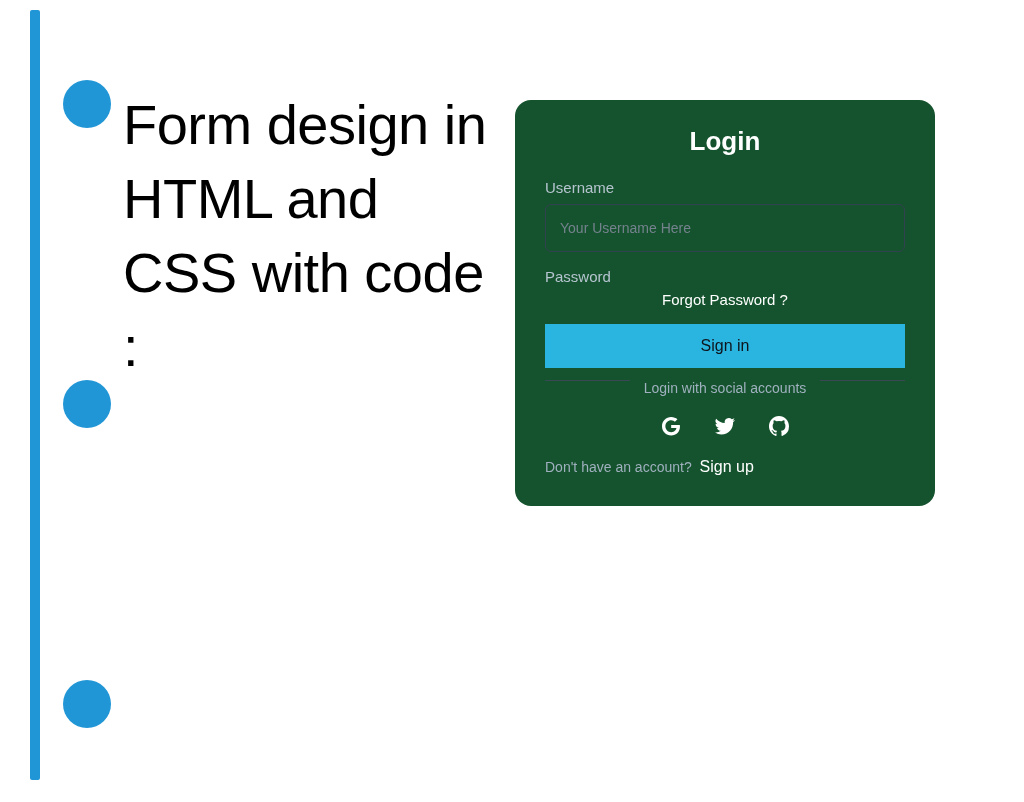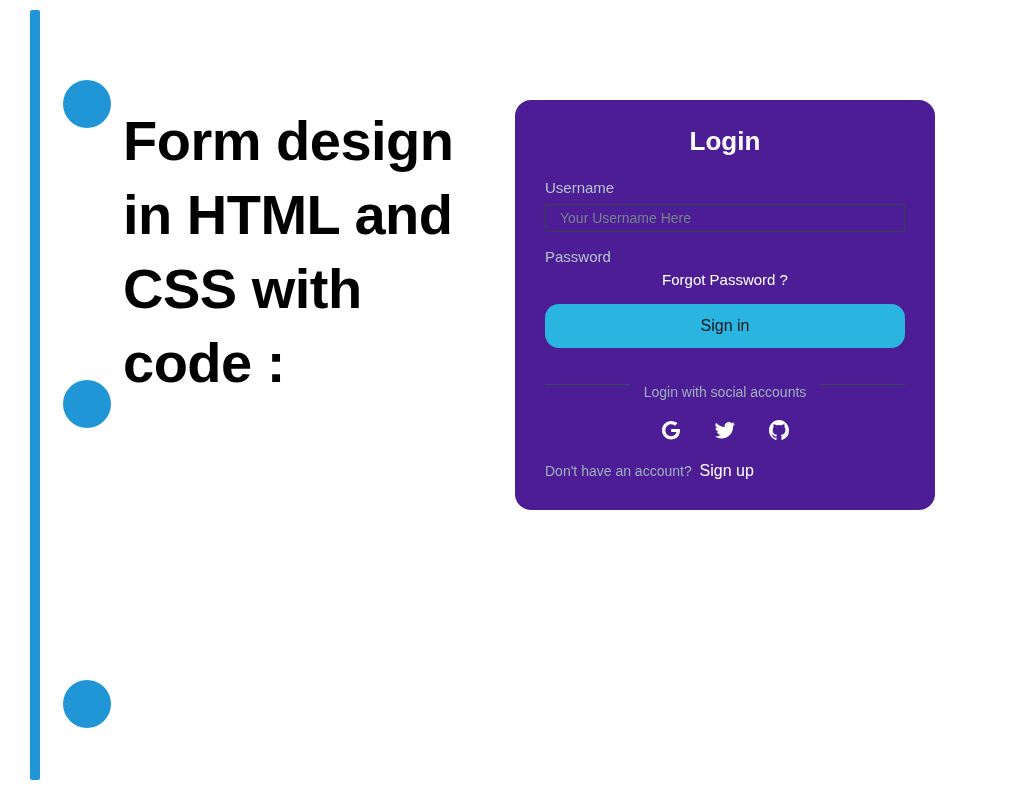--- a/index.html
+++ b/index.html
@@ -26,57 +26,57 @@
     background: #2196d6;
     border-radius: 50%;
     left: 63px;
   }
   .dot1 { top: 80px; }
   .dot2 { top: 380px; }
   .dot3 { top: 680px; }
   .headline {
     position: absolute;
     left: 123px;
-    top: 104px;
+    top: 88px;
     width: 380px;
     font-size: 56px;
-    font-weight: 700;
+    font-weight: 400;
     line-height: 1.32;
     color: #000;
     letter-spacing: -0.5px;
   }
   .card {
     position: absolute;
     left: 515px;
     top: 100px;
     width: 420px;
-    background: #4c1d95;
+    background: #14532d;
     border-radius: 16px;
     padding: 26px 30px 30px 30px;
     color: #e6eef5;
   }
   .card-title {
     text-align: center;
     font-size: 26px;
     font-weight: 700;
     color: #fff;
     margin-bottom: 22px;
   }
   .field-label {
     display: block;
     font-size: 15px;
     color: #b6c4cf;
     margin-bottom: 8px;
   }
   .field-input {
     width: 100%;
-    height: 28px;
+    height: 48px;
     background: transparent;
     border: 1px solid #32414f;
-    border-radius: 1px;
+    border-radius: 6px;
     padding: 0 14px;
     color: #e6eef5;
     font-size: 14px;
     outline: none;
     margin-bottom: 16px;
   }
   .field-input::placeholder { color: #75828e; }
   .forgot {
     display: block;
     text-align: center;
@@ -84,26 +84,26 @@
     font-size: 15px;
     margin-top: -2px;
     margin-bottom: 16px;
     cursor: pointer;
   }
   .signin-btn {
     width: 100%;
     height: 44px;
     background: #29b5e0;
     border: none;
-    border-radius: 14px;
+    border-radius: 0;
     color: #0e141c;
     font-size: 16px;
     font-weight: 500;
     cursor: pointer;
-    margin-bottom: 36px;
+    margin-bottom: 12px;
   }
   .social-divider {
     display: flex;
     align-items: flex-start;
     color: #9fb0be;
     font-size: 14px;
     margin-bottom: 16px;
   }
   .social-divider::before,
   .social-divider::after {

